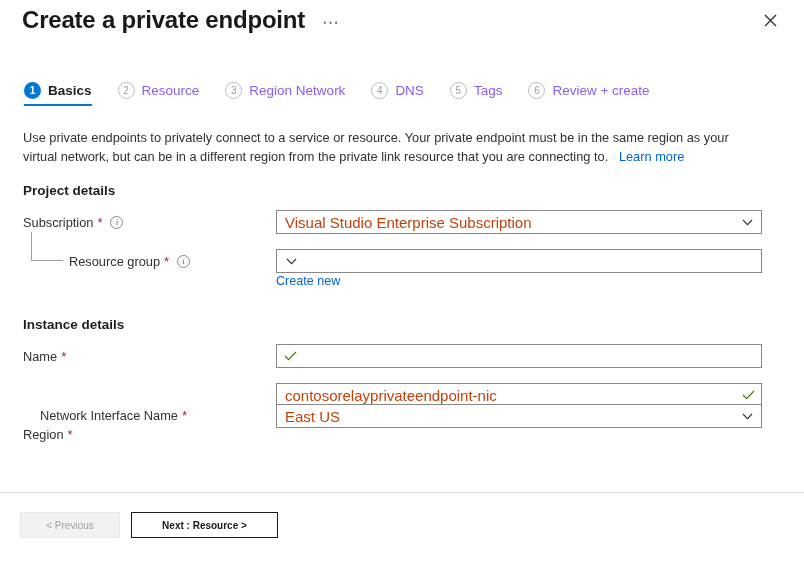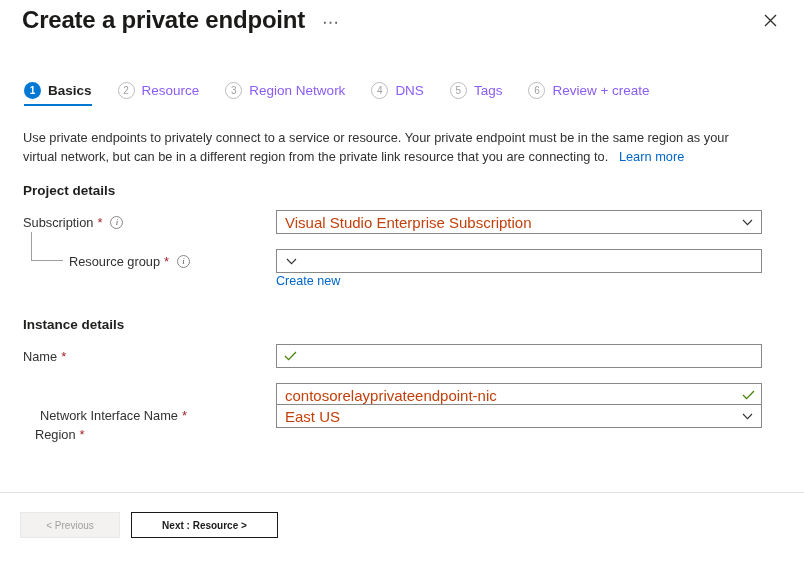--- a/index.html
+++ b/index.html
@@ -368,21 +368,21 @@
 </div>
 <div class="field textbox" style="top:383px;">
   <span class="value">contosorelayprivateendpoint-nic</span>
   <span class="checkmark">
     <svg width="13" height="10" viewBox="0 0 13 10" aria-hidden="true">
         <path d="M1 5 L4.6 8.6 L12 1" stroke="#498205" stroke-width="1.3" fill="none"></path>
       </svg>
   </span>
 </div>
 
-<div class="row-label" style="left:35px; top:427px;justify-content:flex-end;">
+<div class="row-label" style="left:23px; top:427px;justify-content:flex-end;">
   <span>Region</span>
   <span class="req">*</span>
 </div>
 <div class="field" style="top:404px;">
   <span class="value">East US</span>
   <span class="chevron">
     <svg width="11" height="7" viewBox="0 0 11 7" aria-hidden="true">
         <path d="M1 1 L5.5 5.6 L10 1" stroke="#323130" stroke-width="1.1" fill="none"></path>
       </svg>
   </span>

